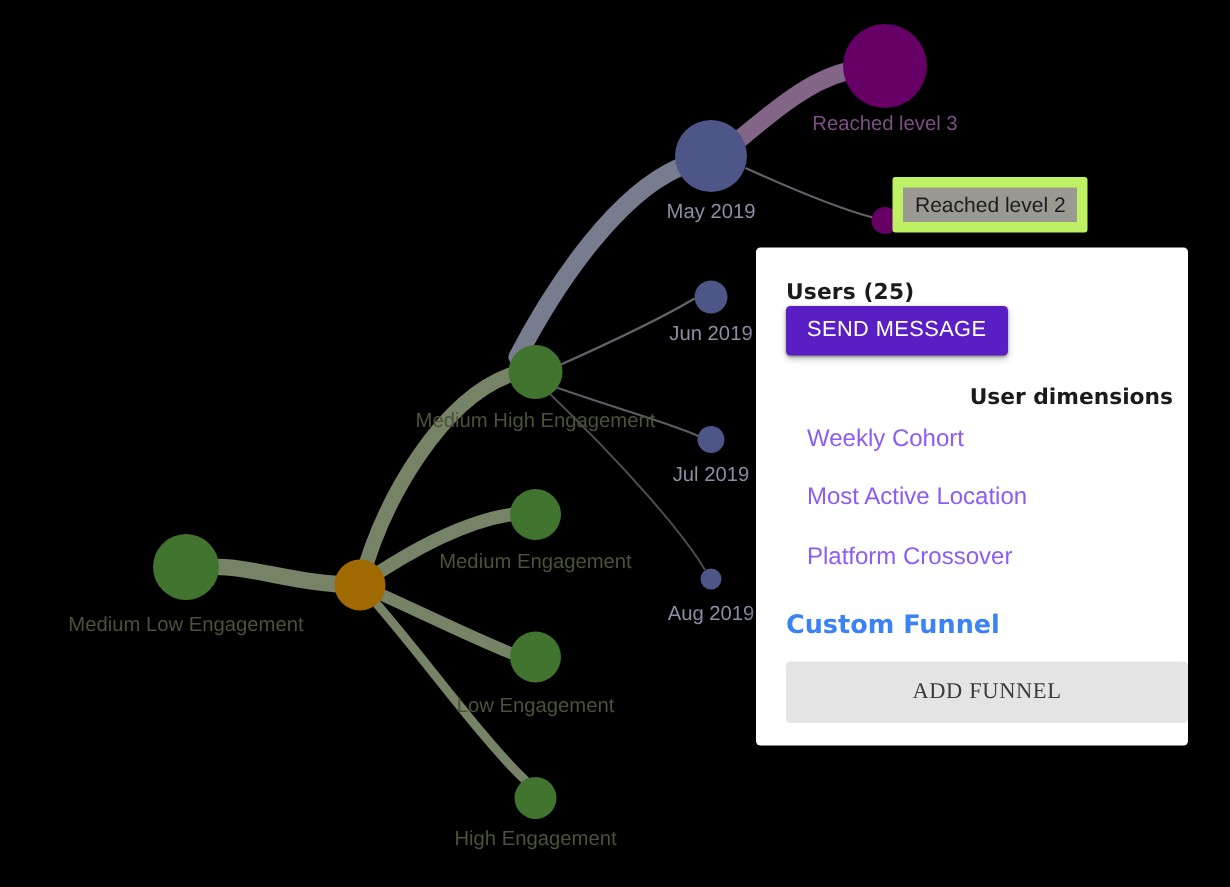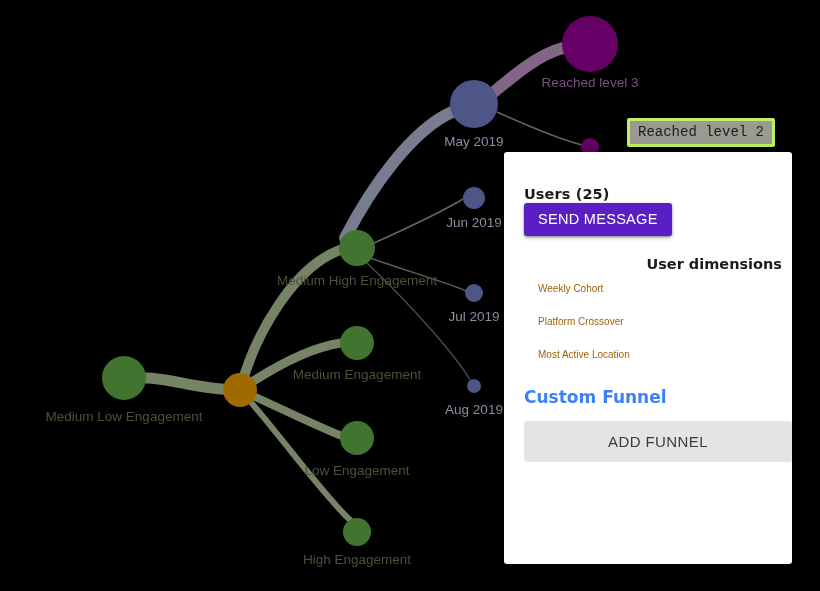--- a/index.html
+++ b/index.html
@@ -42,41 +42,40 @@
     font-size: 13.5px;
     fill: #7c4f84;
     dominant-baseline: middle;
     text-anchor: middle;
   }
   
   #graph-tooltip {
     position: absolute;
     left: 595px; top: 118px;
     background: #9a9a92;
-    border: 3px solid #bef264;
+    border: 7px solid #bef264;
     border-radius: 2px;
     padding: 3px 8px 4px 8px;
-    font-family: Liberation Mono, monospace;
+    font-family: Liberation Sans, sans-serif;
     font-size: 14px;
     color: #1c1c1c;
     white-space: nowrap;
     z-index: 5;
-    margin-left: 32px;
   }
   
   #side-panel {
     position: absolute;
-    left: 504px; top: 152px;
-    width: 288px; height: 412px;
+    left: 504px; top: 165px;
+    width: 288px; height: 332px;
     background: #ffffff;
     border-radius: 3px;
     box-shadow: 0 1px 5px rgba(0,0,0,0.45), 0 3px 14px rgba(0,0,0,0.30);
     z-index: 10;
     overflow: hidden;
-    padding: 12px 10px;
+    padding: 0 10px;
   }
   .panel-title {
     font-family: "DejaVu Sans", sans-serif;
     font-weight: bold;
     font-size: 14.5px;
     color: #1b1b1b;
     margin: 22px 0 0 10px;
     letter-spacing: 0.1px;
   }
   .btn-row {
@@ -102,41 +101,41 @@
     font-family: "DejaVu Sans", sans-serif;
     font-weight: bold;
     font-size: 14.5px;
     color: #1b1b1b;
     margin: 20px 0 0 10px;
     text-align: right;
   }
   .dim-list { margin: 0; padding: 0; list-style: none; }
   .dim-item {
     font-family: "Liberation Sans", sans-serif;
-    font-size: 10px;
-    color: #a16207;
+    font-size: 16px;
+    color: #8b5cf6;
     padding: 11px 0 11px 24px;
     cursor: pointer;
     line-height: 1.1;
   }
   .funnel-head {
     font-family: "DejaVu Sans", sans-serif;
     font-weight: bold;
     font-size: 17px;
     color: #3b82f6;
     margin: 16px 0 0 10px;
   }
   #add-funnel-btn {
     display: block;
     width: 268px;
     margin: 14px 0 0 10px;
     background: #e4e4e4;
     border: none;
     border-radius: 3px;
-    font-family: Liberation Sans, sans-serif;
+    font-family: Liberation Serif, serif;
     font-size: 15px;
     color: #3b3b3b;
     letter-spacing: 0.4px;
     padding: 12px 0;
     cursor: pointer;
     text-align: center;
   }
 </style>
 </head>
 <body>
@@ -213,22 +212,22 @@
     <div class="panel-title">Users (25)</div>
 
     <div class="btn-row">
       <button class="action-btn">SEND MESSAGE</button>
     </div>
 
     <div class="section-head">User dimensions</div>
 
     <ul class="dim-list">
       <li class="dim-item">Weekly Cohort</li>
+      <li class="dim-item">Most Active Location</li>
       <li class="dim-item">Platform Crossover</li>
-      <li class="dim-item">Most Active Location</li>
     </ul>
 
     <div class="funnel-head">Custom Funnel</div>
 
     <button id="add-funnel-btn">ADD FUNNEL</button>
   </div>
 
 </div>
 
 </body></html>

